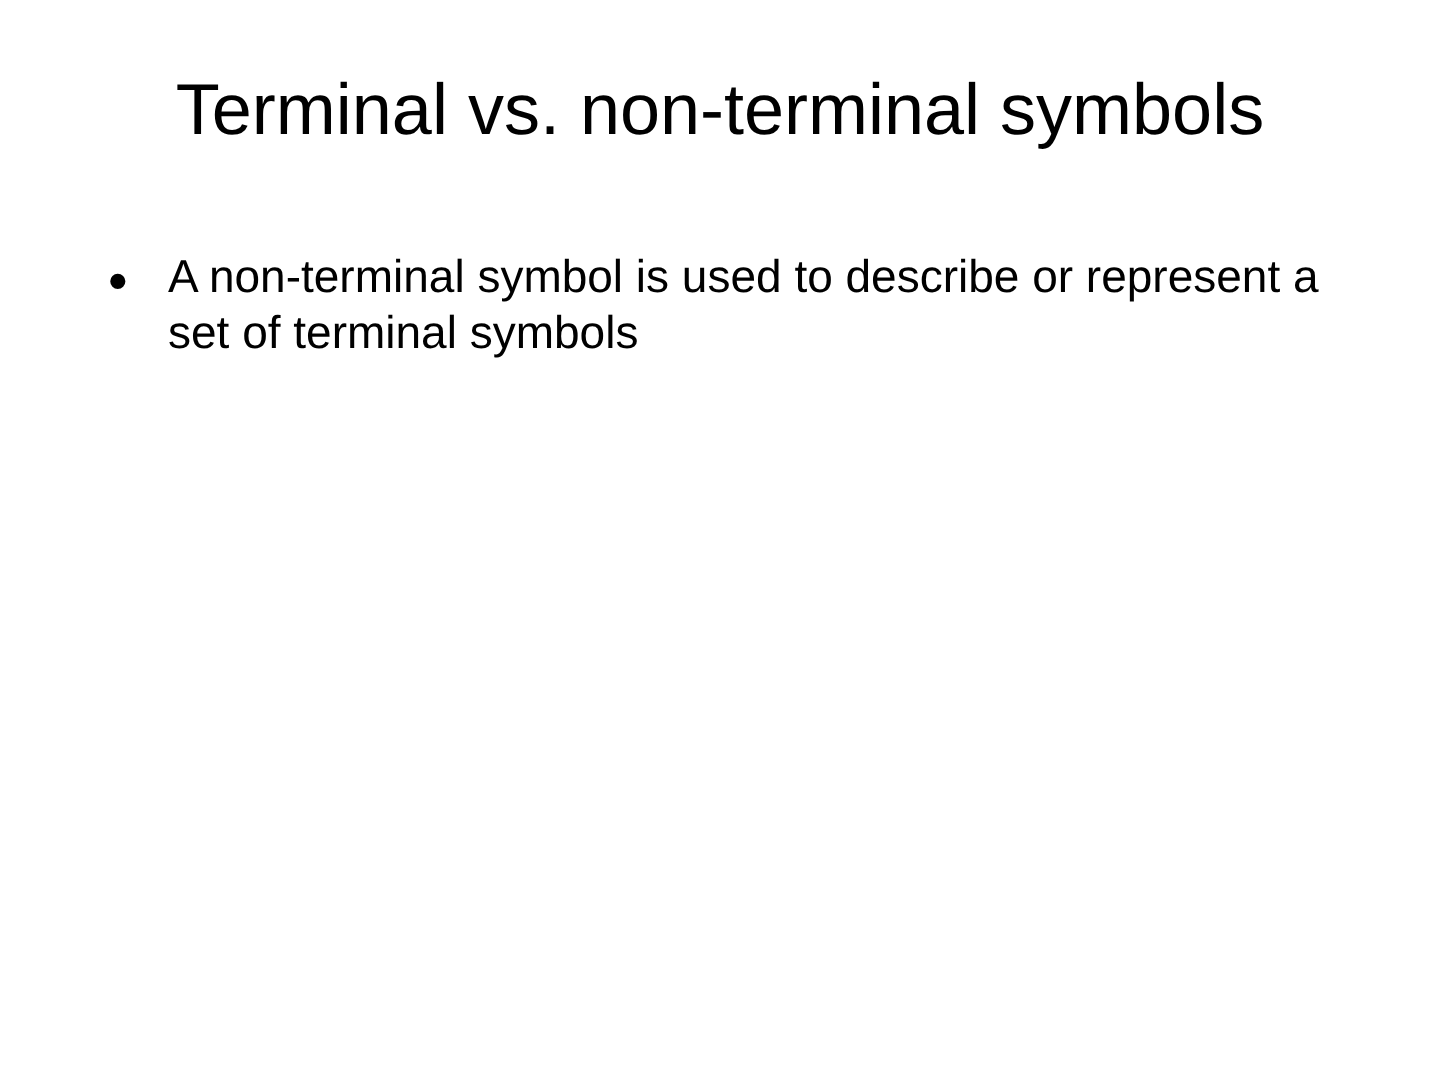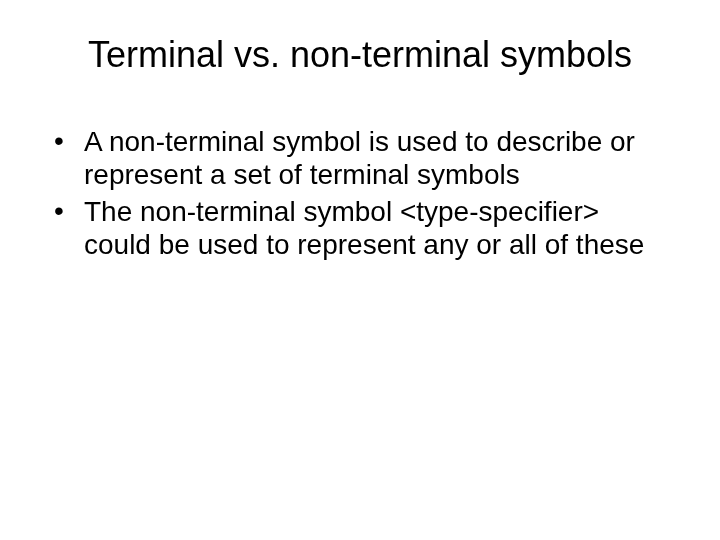--- a/index.html
+++ b/index.html
@@ -18,21 +18,21 @@
     padding: 24px 48px 24px 48px;
   }
   .title {
     font-size: 36px;
     font-weight: 400;
     text-align: center;
     margin: 10px 0 50px 0;
     line-height: 1.15;
   }
   .body {
-    font-size: 28px;
+    font-size: 23px;
     line-height: 1.18;
   }
   ul.bullets {
     list-style: none;
     padding: 0;
     margin: 0;
   }
   ul.bullets > li {
     position: relative;
     padding-left: 36px;
@@ -48,16 +48,15 @@
   }
 </style>
 </head>
 <body>
 
 <div class="slide">
   <h1 class="title">Terminal vs. non-terminal symbols</h1>
   <div class="body">
     <ul class="bullets">
       <li>A non-terminal symbol is used to describe or represent a set of terminal symbols</li>
-      <li>The non-terminal symbol &lt;type-specifier&gt; could be used to represent any or all of these</li>
     </ul>
   </div>
 </div>
 
 </body></html>

